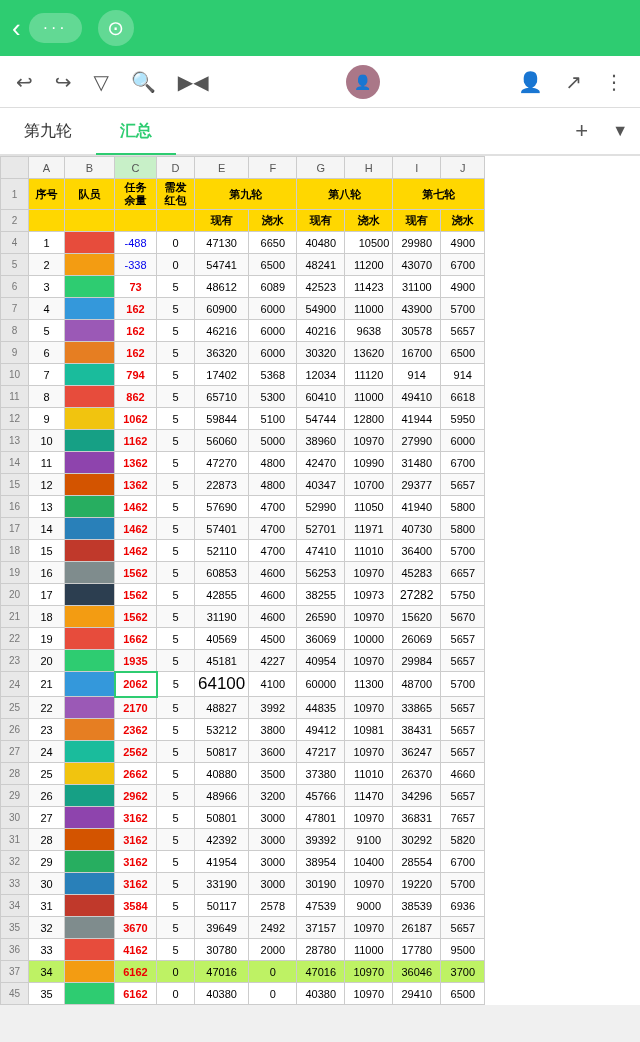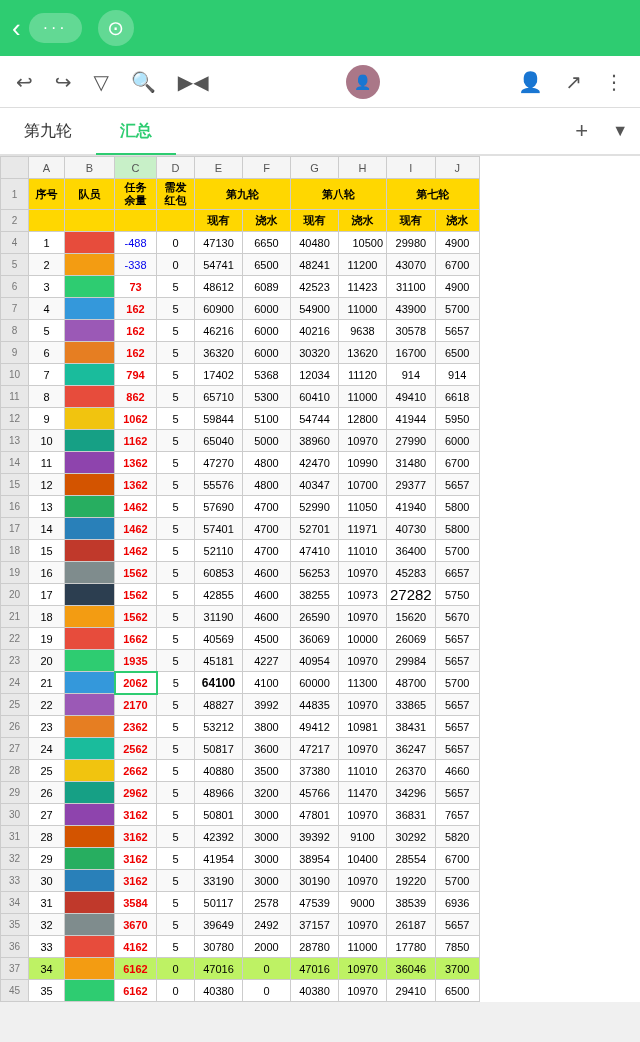--- a/index.html
+++ b/index.html
@@ -305,21 +305,21 @@
     <td style="font-size:11px;">12800</td>
     <td style="font-size:11px;">41944</td>
     <td style="font-size:11px;">5950</td>
   </tr>
         <tr style="background: rgb(249, 249, 249);">
     <td class="row-header col-indicator">13</td>
     <td style="font-size:11px;">10</td>
     <td style="background:#16a085;min-width:50px;width:50px;height:22px;"></td>
     <td class="red-text" style="font-size:11px;">1162</td>
     <td style="font-size:11px;">5</td>
-    <td style="font-size:11px;">65040</td>
+    <td style="font-size:11px;">56060</td>
     <td style="font-size:11px;">5000</td>
     <td style="font-size:11px;">38960</td>
     <td style="font-size:11px;">10970</td>
     <td style="font-size:11px;">27990</td>
     <td style="font-size:11px;">6000</td>
   </tr>
         <tr style="background: rgb(255, 255, 255);">
     <td class="row-header col-indicator">14</td>
     <td style="font-size:11px;">11</td>
     <td style="background:#8e44ad;min-width:50px;width:50px;height:22px;"></td>
@@ -331,21 +331,21 @@
     <td style="font-size:11px;">10990</td>
     <td style="font-size:11px;">31480</td>
     <td style="font-size:11px;">6700</td>
   </tr>
         <tr style="background: rgb(249, 249, 249);">
     <td class="row-header col-indicator">15</td>
     <td style="font-size:11px;">12</td>
     <td style="background:#d35400;min-width:50px;width:50px;height:22px;"></td>
     <td class="red-text" style="font-size:11px;">1362</td>
     <td style="font-size:11px;">5</td>
-    <td style="font-size:11px;">55576</td>
+    <td style="font-size:11px;">22873</td>
     <td style="font-size:11px;">4800</td>
     <td style="font-size:11px;">40347</td>
     <td style="font-size:11px;">10700</td>
     <td style="font-size:11px;">29377</td>
     <td style="font-size:11px;">5657</td>
   </tr>
         <tr style="background: rgb(255, 255, 255);">
     <td class="row-header col-indicator">16</td>
     <td style="font-size:11px;">13</td>
     <td style="background:#27ae60;min-width:50px;width:50px;height:22px;"></td>
@@ -400,21 +400,21 @@
         <tr style="background: rgb(255, 255, 255);">
     <td class="row-header col-indicator">20</td>
     <td style="font-size:11px;">17</td>
     <td style="background:#2c3e50;min-width:50px;width:50px;height:22px;"></td>
     <td class="red-text" style="font-size:11px;">1562</td>
     <td style="font-size:11px;">5</td>
     <td style="font-size:11px;">42855</td>
     <td style="font-size:11px;">4600</td>
     <td style="font-size:11px;">38255</td>
     <td style="font-size:11px;">10973</td>
-    <td style="font-size:15px;">27282</td>
+    <td style="font-size:12px;">27282</td>
     <td style="font-size:11px;">5750</td>
   </tr>
         <tr style="background: rgb(249, 249, 249);">
     <td class="row-header col-indicator">21</td>
     <td style="font-size:11px;">18</td>
     <td style="background:#f39c12;min-width:50px;width:50px;height:22px;"></td>
     <td class="red-text" style="font-size:11px;">1562</td>
     <td style="font-size:11px;">5</td>
     <td style="font-size:11px;">31190</td>
     <td style="font-size:11px;">4600</td>
@@ -448,21 +448,21 @@
     <td style="font-size:11px;">10970</td>
     <td style="font-size:11px;">29984</td>
     <td style="font-size:11px;">5657</td>
   </tr>
         <tr style="background: rgb(255, 255, 255);">
     <td class="row-header col-indicator">24</td>
     <td style="font-size:11px;">21</td>
     <td style="background:#3498db;min-width:50px;width:50px;height:22px;"></td>
     <td class="red-text" style="font-size:11px;border: 2px solid #2ecc71;">2062</td>
     <td style="font-size:11px;">5</td>
-    <td style="font-size:12px;font-weight:bold;">64100</td>
+    <td style="font-size:17px;">64100</td>
     <td style="font-size:11px;">4100</td>
     <td style="font-size:11px;">60000</td>
     <td style="font-size:11px;">11300</td>
     <td style="font-size:11px;">48700</td>
     <td style="font-size:11px;">5700</td>
   </tr>
         <tr style="background: rgb(249, 249, 249);">
     <td class="row-header col-indicator">25</td>
     <td style="font-size:11px;">22</td>
     <td style="background:#9b59b6;min-width:50px;width:50px;height:22px;"></td>
@@ -609,21 +609,21 @@
     <td class="row-header col-indicator">36</td>
     <td style="font-size:11px;">33</td>
     <td style="background:#e74c3c;min-width:50px;width:50px;height:22px;"></td>
     <td class="red-text" style="font-size:11px;">4162</td>
     <td style="font-size:11px;">5</td>
     <td style="font-size:11px;">30780</td>
     <td style="font-size:11px;">2000</td>
     <td style="font-size:11px;">28780</td>
     <td style="font-size:11px;">11000</td>
     <td style="font-size:11px;">17780</td>
-    <td style="font-size:11px;">7850</td>
+    <td style="font-size:11px;">9500</td>
   </tr>
         <tr style="background: #bef264; margin-left: 29px;">
     <td class="row-header col-indicator">37</td>
     <td style="font-size:11px;">34</td>
     <td style="background:#f39c12;min-width:50px;width:50px;height:22px;"></td>
     <td class="red-text" style="font-size:11px;">6162</td>
     <td style="font-size:11px;">0</td>
     <td style="font-size:11px;">47016</td>
     <td style="font-size:11px;">0</td>
     <td style="font-size:11px;">47016</td>

